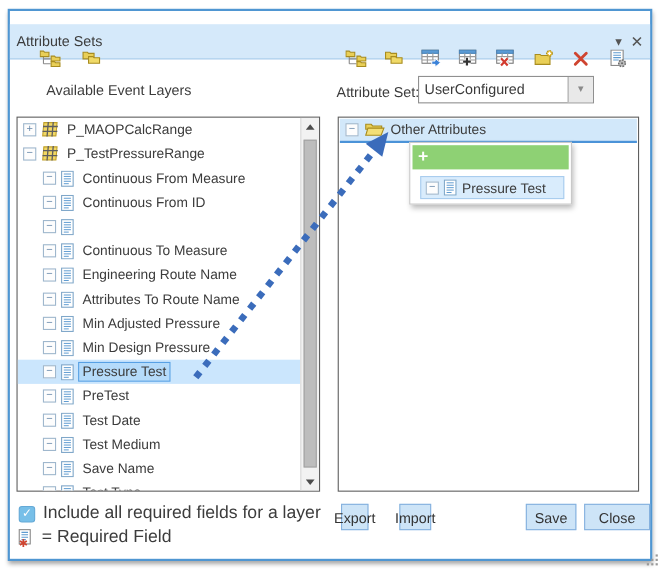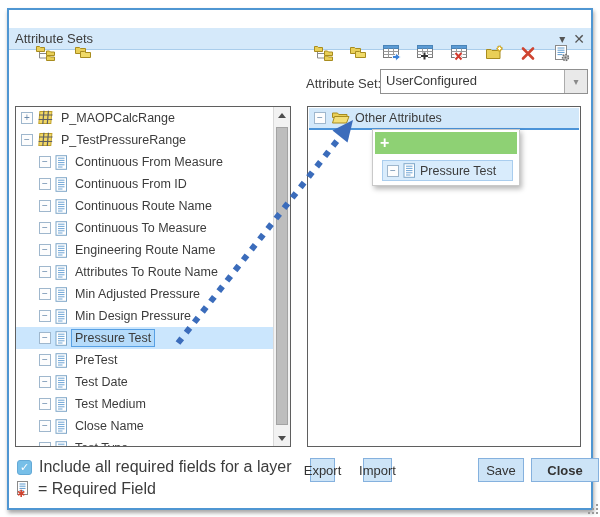--- a/index.html
+++ b/index.html
@@ -4,36 +4,36 @@
 <style>
   html,body{margin:0;padding:0;background:#fff;}
   *{box-sizing:border-box;}
   body{font-family:"Liberation Sans","DejaVu Sans",sans-serif;color:#3c3c3c;}
   .stage{position:relative;width:600px;height:517px;background:#fff;overflow:hidden;}
 
   .dialog{position:absolute;left:7px;top:8px;width:586px;height:502px;background:#fff;
     border:2px solid #4f96d2;box-shadow:1px 3px 4px rgba(0,0,0,.35);}
 
   
-  .titlebar{position:absolute;left:0;top:18px;right:0;height:22px;background:#d5e9fa;
+  .titlebar{position:absolute;left:0;top:12px;right:0;height:32px;background:#d5e9fa;
     border-bottom:1px solid #aacdeb;display:flex;align-items:center;padding:7px 6px;}
   .title{font-size:13px;color:#3c3c3c;}
   .titlebar-controls{margin-left:auto;display:flex;align-items:center;gap:8px;}
   .tb-btn{color:#555;font-size:12px;line-height:1;cursor:default;}
   .tb-btn.close{font-size:14px;font-weight:bold;}
 
   
   .toolbar-left{position:absolute;left:26px;top:33px;display:flex;gap:15px;}
   .toolbar-right{position:absolute;left:304px;top:33px;display:flex;gap:12px;}
   .tool-btn{width:22px;height:20px;display:flex;align-items:center;justify-content:center;}
 
   
   .avail-label{position:absolute;left:33px;top:64px;font-size:13px;}
   .attrset-label{position:absolute;left:297px;top:66px;font-size:13px;}
-  .combo{position:absolute;left:371px;top:59px;width:208px;height:25px;border:1px solid #909090;
+  .combo{position:absolute;left:371px;top:59px;width:160px;height:25px;border:1px solid #909090;
     background:#fff;display:flex;}
   .combo-text{flex:1;font-size:13px;padding:3px 0 0 5px;color:#3a3a3a;}
   .combo-btn{width:23px;border-left:1px solid #ababab;background:#e9e9e9;display:flex;
     align-items:center;justify-content:center;color:#8a8a8a;font-size:10px;}
 
   
   .panel{position:absolute;top:96px;height:341px;border:1px solid #5f5f5f;background:#fff;overflow:hidden;}
   .panel.left{left:6px;width:276px;}
   .panel.right{left:298px;width:274px;}
 
@@ -72,21 +72,21 @@
   .checkbox{width:15px;height:15px;background:#77bfe8;border:1px solid #64a9d6;border-radius:3px;
     color:#fff;font-size:11px;font-weight:bold;display:flex;align-items:center;justify-content:center;line-height:1;}
   .include-label,.req-label{font-size:16px;}
   .required-row{position:absolute;left:7px;top:470px;display:flex;align-items:center;gap:6px;}
 
   .btn{position:absolute;top:448px;height:24px;background:#cde4f7;border:1px solid #85b1de;
     font-size:13px;color:#333;display:flex;align-items:center;justify-content:center;font-family:inherit;}
   .btn.export{left:301px;width:25px;}
   .btn.import{left:354px;width:29px;}
   .btn.save{left:469px;width:46px;}
-  .btn.close{left:522px;width:68px;font-weight:bold;}
+  .btn.close{left:522px;width:60px;}
 
   
   .drag-arrow{position:absolute;left:0;top:0;z-index:40;pointer-events:none;}
 
   
   .grip{position:absolute;right:2px;bottom:3px;width:13px;height:13px;}
   .grip i{position:absolute;width:2px;height:2px;background:#9a9a9a;}
 
   svg{display:block;}
 </style>
@@ -197,20 +197,21 @@
           <svg width="18" height="17" viewBox="0 0 18 17">
             <rect x="2.5" y="0.5" width="11" height="14" fill="#fff" stroke="#8a8a8a"></rect>
             <path d="M4.5 3 h7 M4.5 5.2 h7 M4.5 7.4 h7 M4.5 9.6 h5" stroke="#5e9bd0" stroke-width="1"></path>
             <circle cx="12.5" cy="12.5" r="3" fill="#bdbdbd" stroke="#6d6d6d" stroke-width="1.4" stroke-dasharray="1.6 1.1"></circle>
             <circle cx="12.5" cy="12.5" r="1" fill="#6d6d6d"></circle>
           </svg>
         </span>
       </span>
     </div>
 
+    <div class="avail-label">Available Event Layers</div>
     <div class="attrset-label">Attribute Set:</div>
     <div class="combo">
       <span class="combo-text">UserConfigured</span>
       <span class="combo-btn">
         <span>▾</span>
       </span>
     </div>
 
     <div class="panel left">
       <div class="tree-scroll">
@@ -262,21 +263,20 @@
               </span>
               <span class="row-label">Continuous From ID</span>
             </div><div class="tree-row field-row">
               <span class="exp">−</span>
               <span>
                 <svg width="13" height="15" viewBox="0 0 13 15">
                   <rect x="1" y="0.7" width="10.5" height="13.6" fill="#fff" stroke="#7fa7c9"></rect>
                   <path d="M3 3.2h6.5 M3 5.4h6.5 M3 7.6h6.5 M3 9.8h6.5 M3 12h4.5" stroke="#5e9bd0" stroke-width="0.9"></path>
                 </svg>
               </span>
-              <span class="row-label">Continuous Route Name</span>
             </div><div class="tree-row field-row">
               <span class="exp">−</span>
               <span>
                 <svg width="13" height="15" viewBox="0 0 13 15">
                   <rect x="1" y="0.7" width="10.5" height="13.6" fill="#fff" stroke="#7fa7c9"></rect>
                   <path d="M3 3.2h6.5 M3 5.4h6.5 M3 7.6h6.5 M3 9.8h6.5 M3 12h4.5" stroke="#5e9bd0" stroke-width="0.9"></path>
                 </svg>
               </span>
               <span class="row-label">Continuous To Measure</span>
             </div><div class="tree-row field-row">
@@ -352,21 +352,21 @@
               </span>
               <span class="row-label">Test Medium</span>
             </div><div class="tree-row field-row">
               <span class="exp">−</span>
               <span>
                 <svg width="13" height="15" viewBox="0 0 13 15">
                   <rect x="1" y="0.7" width="10.5" height="13.6" fill="#fff" stroke="#7fa7c9"></rect>
                   <path d="M3 3.2h6.5 M3 5.4h6.5 M3 7.6h6.5 M3 9.8h6.5 M3 12h4.5" stroke="#5e9bd0" stroke-width="0.9"></path>
                 </svg>
               </span>
-              <span class="row-label">Close Name</span>
+              <span class="row-label">Save Name</span>
             </div><div class="tree-row field-row">
               <span class="exp">−</span>
               <span>
                 <svg width="13" height="15" viewBox="0 0 13 15">
                   <rect x="1" y="0.7" width="10.5" height="13.6" fill="#fff" stroke="#7fa7c9"></rect>
                   <path d="M3 3.2h6.5 M3 5.4h6.5 M3 7.6h6.5 M3 9.8h6.5 M3 12h4.5" stroke="#5e9bd0" stroke-width="0.9"></path>
                 </svg>
               </span>
               <span class="row-label">Test Type</span>
             </div></div>

